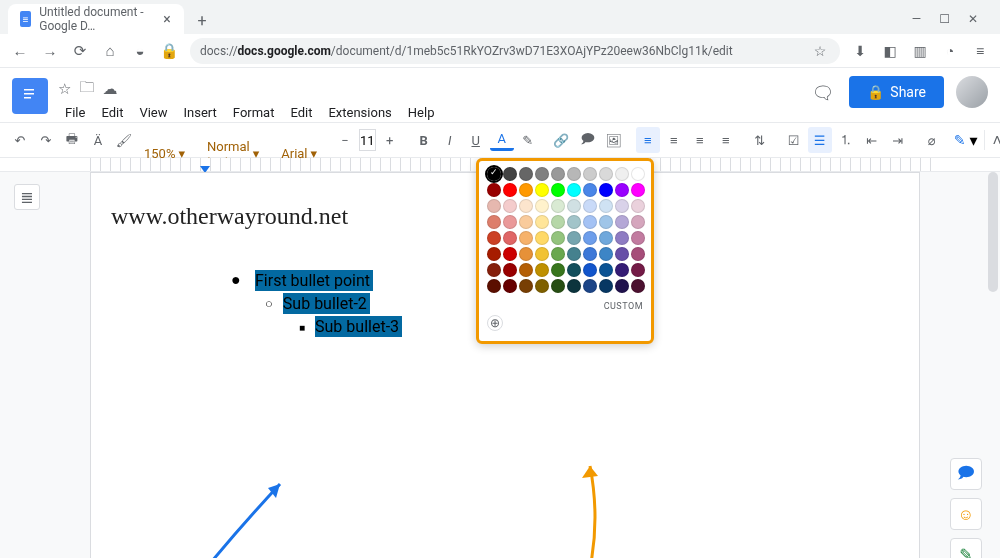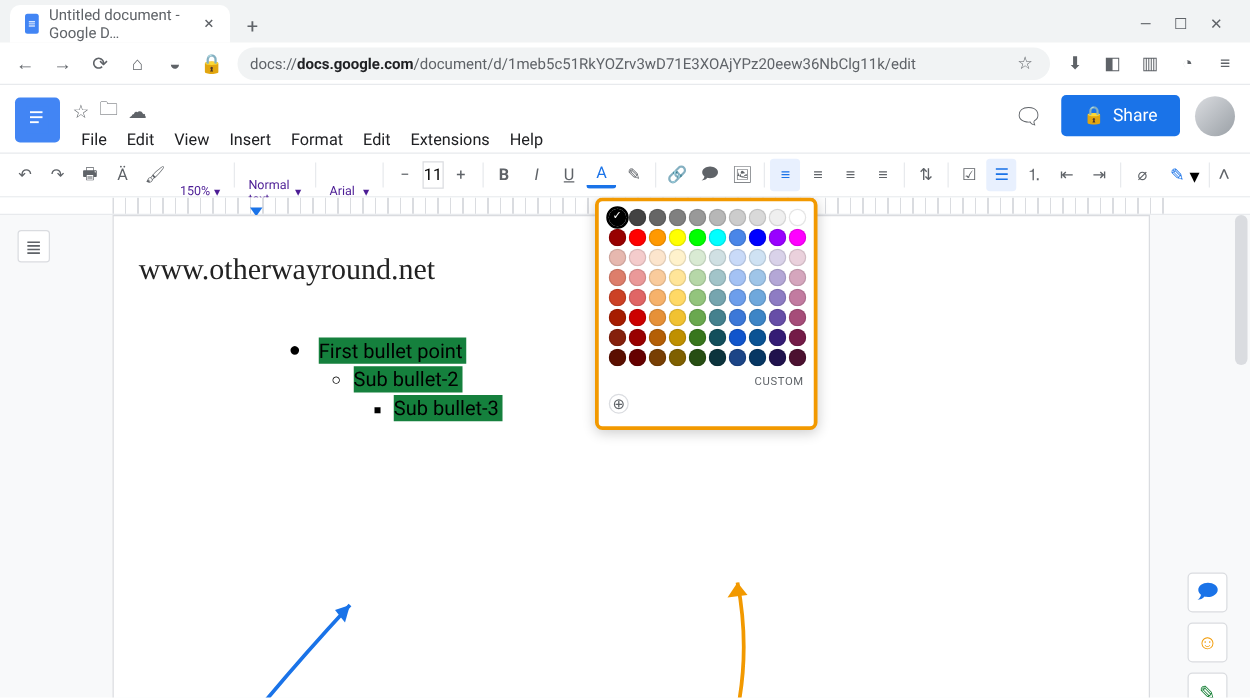--- a/index.html
+++ b/index.html
@@ -26,35 +26,35 @@
 .menu-row { display:flex; gap:2px; margin-top:2px; }
 .menu-item { font-size:13px; color:#202124; padding:2px 7px; cursor:pointer; border-radius:3px; }
 .last-edit { font-size:13px; color:#80868b; text-decoration:underline; margin-left:8px; }
 .header-right { display:flex; align-items:center; gap:12px; }
 .header-icon { width:28px; height:28px; display:flex; align-items:center; justify-content:center; color:#5f6368; cursor:pointer; font-size:18px; }
 .share-btn { background:#1a73e8; color:#fff; padding:8px 18px; border-radius:4px; font-size:14px; display:flex; align-items:center; gap:6px; cursor:pointer; }
 .avatar { width:32px; height:32px; border-radius:50%; background:#e8eaed; cursor:pointer; background:linear-gradient(135deg,#dadce0,#9aa0a6); }
 .toolbar { height:36px; border-top:1px solid #e8eaed; border-bottom:1px solid #e8eaed; display:flex; align-items:center; padding:0 8px; gap:2px; }
 .tb-btn { min-width:24px; height:26px; display:flex; align-items:center; justify-content:center; color:#5f6368; cursor:pointer; font-size:13px; border-radius:3px; padding:0 3px; }
 .tb-sep { width:1px; height:20px; background:#e8eaed; margin:0 3px; }
-.tb-select { display:flex; align-items:center; padding:0 6px; height:26px; font-size:10px; color:#4c1d95; cursor:pointer; gap:3px;margin-top:27px; }
+.tb-select { display:flex; align-items:center; padding:0 6px; height:26px; font-size:13px; color:#a16207; cursor:pointer; gap:3px;margin-top:27px; }
 .tb-fontsize { border:1px solid #dadce0; width:30px; height:22px; text-align:center; font-size:13px; display:flex; align-items:center; justify-content:center; }
 .edit-pill { margin-left:auto; display:flex; align-items:center; gap:4px; padding:0 8px; }
 .edit-pen { color:#1a73e8; font-size:14px; }
 .content-area { position:relative; height:420px; background:#f8f9fa; overflow:hidden; }
 .ruler { height:14px; background:#fff; border-bottom:1px solid #e8eaed; position:relative; font-size:7px; color:#80868b; }
 .ruler-ticks { position:absolute; left:90px; right:60px; top:0; height:100%; background:repeating-linear-gradient(90deg,#dadce0 0 1px,transparent 1px 10px); }
 .ruler-marker { position:absolute; top:8px; width:0; height:0; border-left:5px solid transparent; border-right:5px solid transparent; border-top:7px solid #1a73e8; }
 .left-gutter { position:absolute; left:14px; top:26px; width:26px; height:26px; background:#fff; border:1px solid #dadce0; border-radius:3px; display:flex; align-items:center; justify-content:center; color:#5f6368; cursor:pointer; }
 .page { position:absolute; left:90px; top:14px; width:830px; height:600px; background:#fff; border:1px solid #dadce0; padding:30px 20px; }
 .watermark { font-family:"Comic Sans MS",cursive; font-size:24px; color:#222; }
 .bullet-list { margin-top:40px; margin-left:120px; font-size:16px; color:#000; font-family:Arial,sans-serif; }
 .li1 { display:flex; align-items:flex-start; gap:10px; }
 .li1 .bul { font-size:16px; width:14px; }
-.sel { background:#15803d; padding:1px 3px 1px 0; }
+.sel { background:#0369a1; padding:1px 3px 1px 0; }
 .li2 { margin-left:34px; display:flex; gap:10px; margin-top:2px; }
 .li2 .bul::before { content:"○"; font-size:13px; }
 .li3 { margin-left:68px; display:flex; gap:10px; margin-top:2px; }
 .li3 .bul::before { content:"■"; font-size:10px; }
 .color-popup { position:absolute; left:476px; top:0; width:178px; background:#fff; border:3px solid #f29900; border-radius:6px; padding:6px 8px 10px 8px; box-shadow:0 2px 10px rgba(0,0,0,.2); z-index:10; }
 .swatch-grid { display:grid; grid-template-columns:repeat(10,14px); gap:2px; }
 .swatch { width:14px; height:14px; border-radius:50%; cursor:pointer; border:1px solid rgba(0,0,0,.1); }
 .swatch.sel-sw { outline:2px solid #000; position:relative; }
 .swatch.sel-sw::after { content:"✓"; color:#fff; font-size:9px; position:absolute; left:2px; top:-1px; }
 .custom-lbl { font-size:9px; color:#5f6368; letter-spacing:.5px; margin:8px 0 4px 0;text-align:right; }

